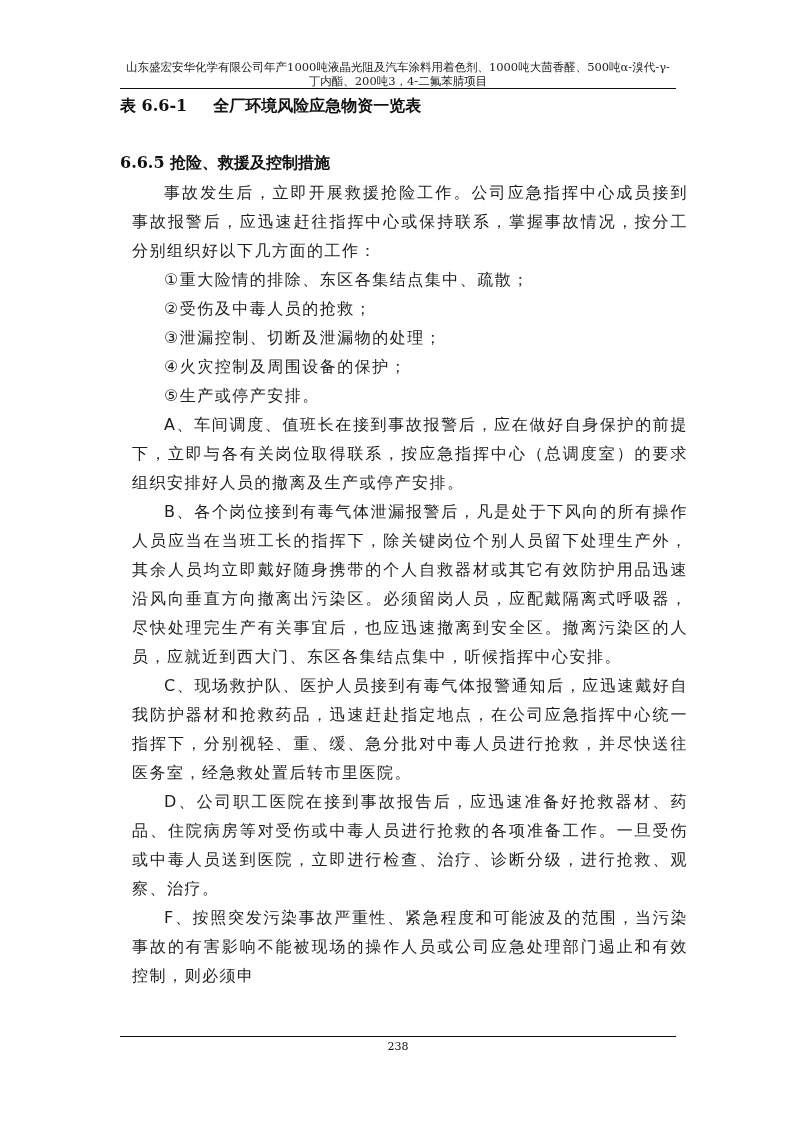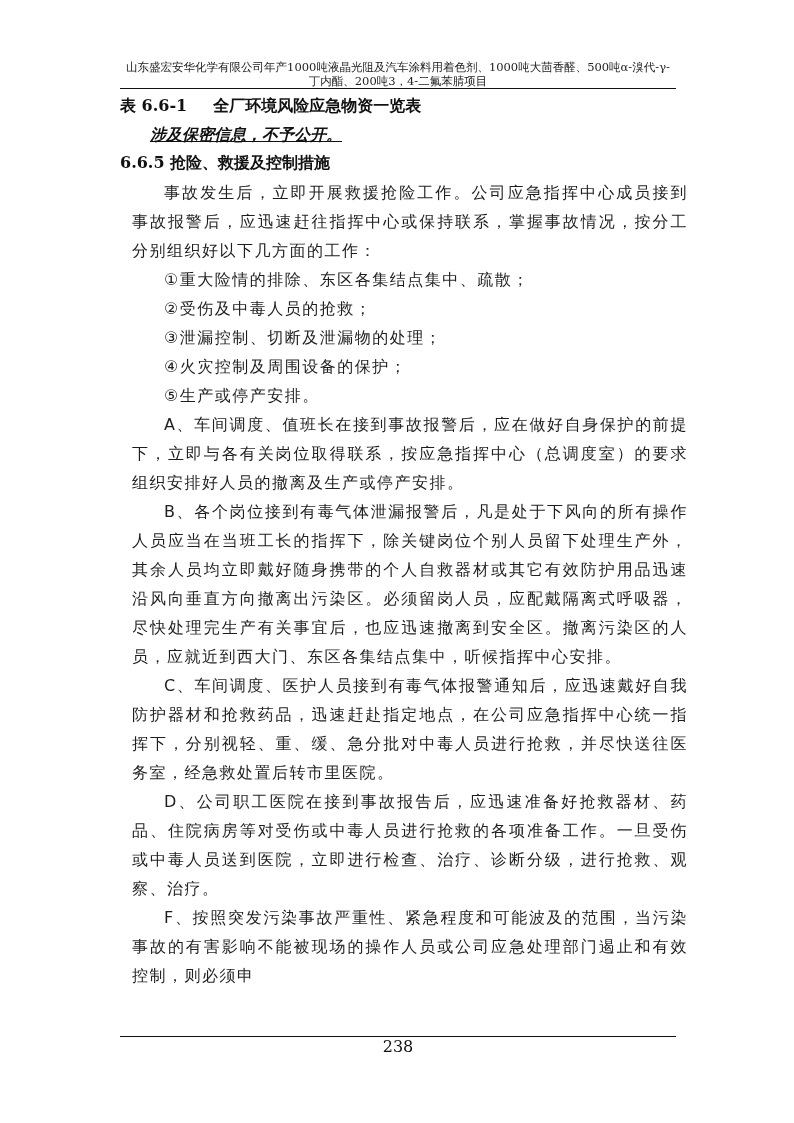--- a/index.html
+++ b/index.html
@@ -17,51 +17,50 @@
                   font-weight: bold; line-height: 22px; text-decoration: underline; color: #111; }
   .section-heading { position: absolute; left: 120px; top: 152px; font-size: 16px; font-weight: bold;
                      line-height: 22px; color: #111; }
   .body { position: absolute; left: 132px; top: 178px; width: 556px; font-size: 16px;
           line-height: 29px; color: #1e1e1e; font-family: "DejaVu Sans", "Liberation Sans", sans-serif; }
   .body p { margin: 0; text-align: justify; text-indent: 32px; letter-spacing: 1.5px; }
   .body p.item { text-indent: 32px; }
   .footer-rule { position: absolute; left: 120px; top: 1036px; width: 556px; height: 0;
                  border-top: 1.2px solid #111; }
   .page-number { position: absolute; left: 120px; top: 1040px; width: 556px; text-align: center;
-                 font-size: 16px; line-height: 14px; color: #111; }
+                 font-size: 11px; line-height: 14px; color: #111; }
 </style>
 </head>
 <body>
 
 <div class="page">
 
   <div class="header">
     <div>山东盛宏安华化学有限公司年产1000吨液晶光阻及汽车涂料用着色剂、1000吨大茴香醛、500吨α-溴代-γ-</div>
     <div>丁内酯、200吨3，4-二氟苯腈项目</div>
   </div>
   <div class="header-rule"></div>
 
   <div class="table-title">
     <span class="num">表 6.6-1</span><span>全厂环境风险应急物资一览表</span>
   </div>
 
-  <div class="confidential">涉及保密信息，不予公开。</div>
 
   <div class="section-heading">6.6.5 抢险、救援及控制措施</div>
 
   <div class="body">
     <p>事故发生后，立即开展救援抢险工作。公司应急指挥中心成员接到事故报警后，应迅速赶往指挥中心或保持联系，掌握事故情况，按分工分别组织好以下几方面的工作：</p>
     <p class="item">①重大险情的排除、东区各集结点集中、疏散；</p>
     <p class="item">②受伤及中毒人员的抢救；</p>
     <p class="item">③泄漏控制、切断及泄漏物的处理；</p>
     <p class="item">④火灾控制及周围设备的保护；</p>
     <p class="item">⑤生产或停产安排。</p>
     <p>A、车间调度、值班长在接到事故报警后，应在做好自身保护的前提下，立即与各有关岗位取得联系，按应急指挥中心（总调度室）的要求组织安排好人员的撤离及生产或停产安排。</p>
     <p>B、各个岗位接到有毒气体泄漏报警后，凡是处于下风向的所有操作人员应当在当班工长的指挥下，除关键岗位个别人员留下处理生产外，其余人员均立即戴好随身携带的个人自救器材或其它有效防护用品迅速沿风向垂直方向撤离出污染区。必须留岗人员，应配戴隔离式呼吸器，尽快处理完生产有关事宜后，也应迅速撤离到安全区。撤离污染区的人员，应就近到西大门、东区各集结点集中，听候指挥中心安排。</p>
-    <p>C、车间调度、医护人员接到有毒气体报警通知后，应迅速戴好自我防护器材和抢救药品，迅速赶赴指定地点，在公司应急指挥中心统一指挥下，分别视轻、重、缓、急分批对中毒人员进行抢救，并尽快送往医务室，经急救处置后转市里医院。</p>
+    <p>C、现场救护队、医护人员接到有毒气体报警通知后，应迅速戴好自我防护器材和抢救药品，迅速赶赴指定地点，在公司应急指挥中心统一指挥下，分别视轻、重、缓、急分批对中毒人员进行抢救，并尽快送往医务室，经急救处置后转市里医院。</p>
     <p>D、公司职工医院在接到事故报告后，应迅速准备好抢救器材、药品、住院病房等对受伤或中毒人员进行抢救的各项准备工作。一旦受伤或中毒人员送到医院，立即进行检查、治疗、诊断分级，进行抢救、观察、治疗。</p>
     <p>F、按照突发污染事故严重性、紧急程度和可能波及的范围，当污染事故的有害影响不能被现场的操作人员或公司应急处理部门遏止和有效控制，则必须申</p>
   </div>
 
   <div class="footer-rule"></div>
   <div class="page-number">238</div>
 
 </div>
 
 </body></html>

